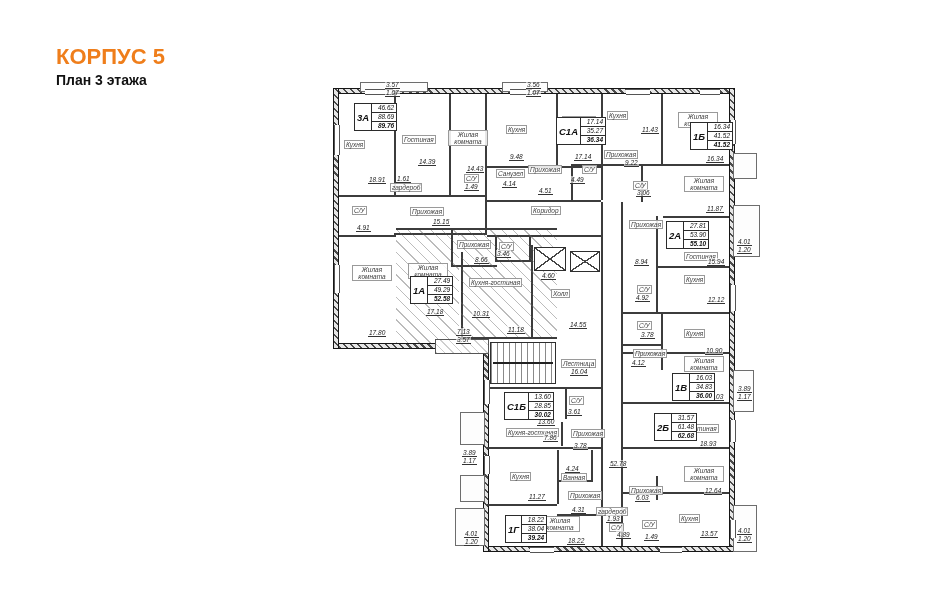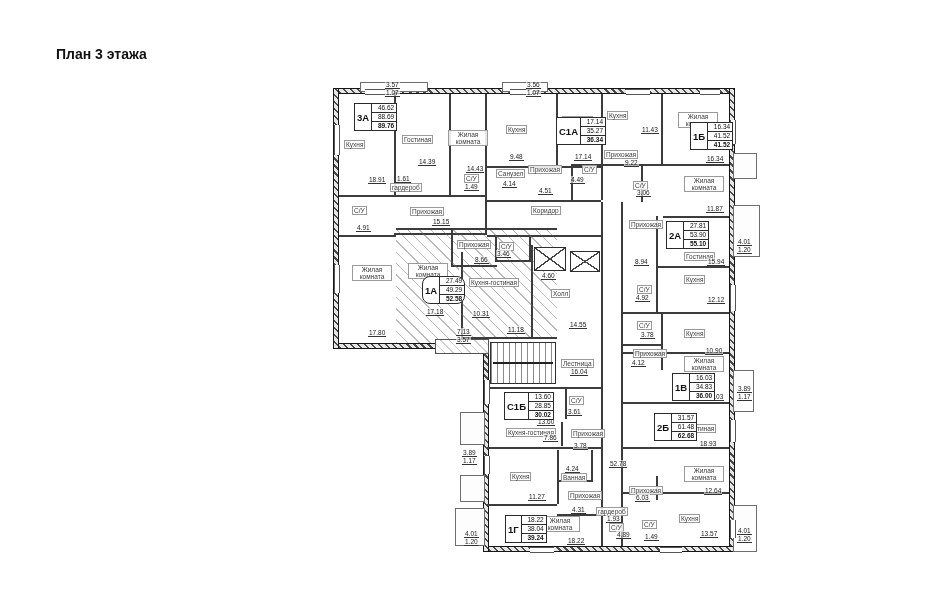--- a/index.html
+++ b/index.html
@@ -6,21 +6,21 @@
   body{
     width:941px;height:600px;position:relative;overflow:hidden;
     background:#ffffff;font-family:"Liberation Sans", sans-serif;
   }
   
   #title-block{position:absolute;left:56px;top:44px;}
   #title-block .building{font-size:22px;font-weight:bold;color:#ef7e1b;line-height:26px;}
   #title-block .section{font-size:19px;font-weight:bold;color:#ef7e1b;line-height:24px;}
   #title-block .floor{font-size:14px;font-weight:bold;color:#111;line-height:20px;}
   
-  #plan{position:absolute;left:330px;top:80px;width:460px;height:490px;}
+  #plan{position:absolute;left:330px;top:80px;width:460px;height:490px;font-style:italic;}
   .xwall{position:absolute;background:repeating-linear-gradient(45deg,#4a4a4a 0 1.6px,#e6e6e6 1.6px 5px);box-shadow:inset 0 0 0 1px #161616;}
   .iwall{position:absolute;background:#3c3c3c;}
   .hatch{position:absolute;background:repeating-linear-gradient(45deg,rgba(95,95,95,.42) 0 1px,transparent 1px 8px);}
   .room-label{position:absolute;font-size:6.5px;line-height:7px;color:#3d3d3d;border:1px solid #9a9a9a;background:rgba(255,255,255,.88);padding:0 1px;text-align:center;white-space:normal;}
   .dim{position:absolute;font-size:6.5px;line-height:7px;color:#1a1a1a;border-bottom:1px solid #333;padding:0 1px;background:rgba(255,255,255,.6);white-space:nowrap;}
   .stamp{position:absolute;display:flex;border:1px solid #2b2b2b;background:#fff;z-index:5;}
   .stamp .code{display:flex;align-items:center;justify-content:center;padding:0 2px;font-size:9.5px;font-weight:bold;color:#111;border-right:1px solid #2b2b2b;}
   .stamp .vals{display:flex;flex-direction:column;}
   .stamp .vals div{font-size:6.5px;line-height:8px;color:#111;padding:0 2px;border-bottom:1px solid #2b2b2b;text-align:right;min-width:20px;}
   .stamp .vals div:last-child{border-bottom:none;font-weight:bold;}
@@ -32,20 +32,21 @@
     linear-gradient(to top right, transparent calc(50% - .7px), #444 calc(50% - .7px) calc(50% + .7px), transparent calc(50% + .7px)),
     linear-gradient(to bottom right, transparent calc(50% - .7px), #444 calc(50% - .7px) calc(50% + .7px), transparent calc(50% + .7px)),#fff;}
   .stairs{position:absolute;border:1.5px solid #2e2e2e;background:repeating-linear-gradient(90deg,#8a8a8a 0 1px,transparent 1px 6px),#fff;}
   .stairs .rail{position:absolute;left:2px;right:2px;top:50%;height:2px;margin-top:-1px;background:#222;}
   .lodjia{position:absolute;border:1px solid #555;background:repeating-linear-gradient(45deg,rgba(95,95,95,.3) 0 1px,transparent 1px 6px),#fff;}
 </style>
 </head>
 <body>
 
 <div id="title-block">
+  <div class="building">КОРПУС 5</div>
   <div class="floor">План 3 этажа</div>
 </div>
 
 <div id="plan">
     <div class="xwall" style="left: 3px; top: 8px; width: 402px; height: 6px;"></div>
     <div class="xwall" style="left: 399px; top: 8px; width: 6px; height: 464px;"></div>
     <div class="xwall" style="left: 153px; top: 466px; width: 252px; height: 6px;"></div>
     <div class="xwall" style="left: 153px; top: 263px; width: 6px; height: 209px;"></div>
     <div class="xwall" style="left: 3px; top: 263px; width: 156px; height: 6px;"></div>
     <div class="xwall" style="left: 3px; top: 8px; width: 6px; height: 261px;"></div>
@@ -256,21 +257,21 @@
       </div>
     </div>
     <div class="stamp" style="left: 360px; top: 42px;">
       <div class="code">1Б</div>
       <div class="vals">
         <div>16.34</div>
         <div>41.52</div>
         <div>41.52</div>
       </div>
     </div>
-    <div class="stamp" style="left: 92px; top: 196px; border-radius: 8px;">
+    <div class="stamp" style="left: 80px; top: 196px;">
       <div class="code">1А</div>
       <div class="vals">
         <div>27.49</div>
         <div>49.29</div>
         <div>52.58</div>
       </div>
     </div>
     <div class="stamp" style="left: 336px; top: 141px;">
       <div class="code">2А</div>
       <div class="vals">

